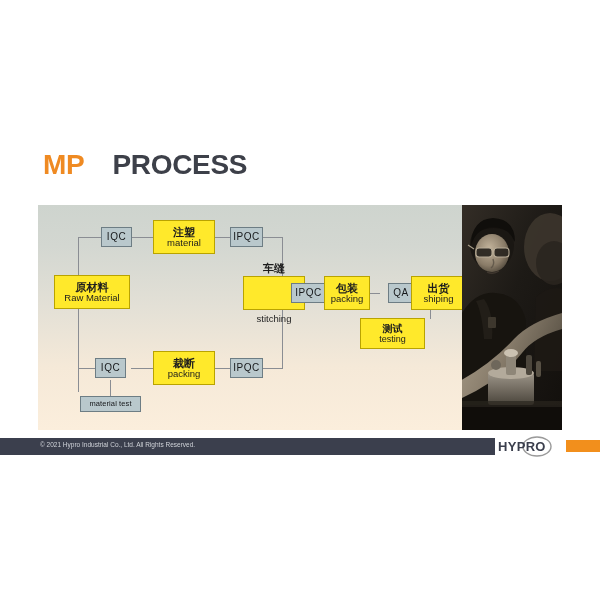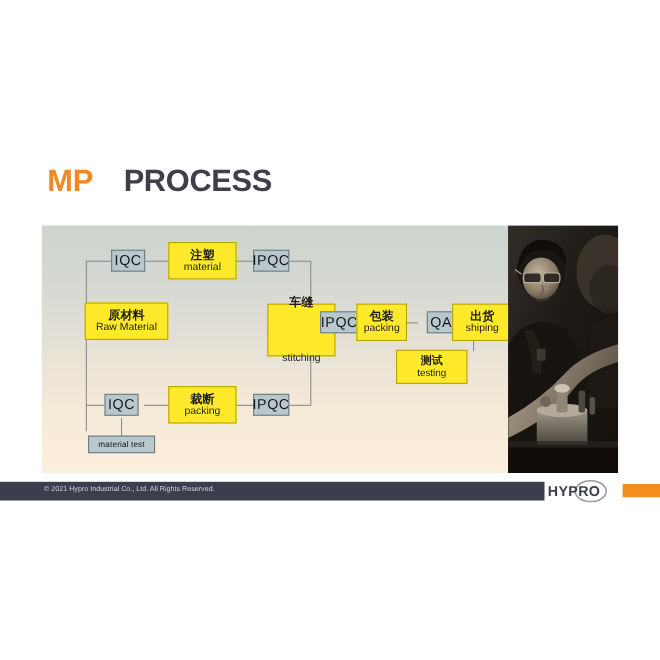--- a/index.html
+++ b/index.html
@@ -56,21 +56,21 @@
   .ymain .en{font-size:9.5px;}
 
   .ysmall{
     background:#ffe92b;border:1px solid #b9a300;color:#1d1d1d;
   }
   .ysmall .cn{font-size:10px;}
   .ysmall .en{font-size:9px;}
 
   .gqc{
     background:#b9c8cc;border:1px solid #6d7d84;
-    color:#16181a;font-size:13px;letter-spacing:0.5px;
+    color:#16181a;font-size:10px;letter-spacing:0.5px;
   }
   .gtest{
     background:#b9c8cc;border:1px solid #6d7d84;
     color:#16181a;font-size:7.5px;letter-spacing:0.1px;
   }
 
   
   #footbar{
     position:absolute;left:0;top:438px;width:495px;height:17px;
     background:#3b3f4d;
@@ -119,21 +119,21 @@
     <div class="ln lnh" style="left:244px;top:88px;width:12px;"></div>
 
     <div class="ln lnh" style="left:216px;top:88px;width:14px;"></div>
     <div class="ln lnh" style="left:288px;top:88px;width:14px;"></div>
     <div class="ln lnh" style="left:330px;top:88px;width:12px;"></div>
     <div class="ln lnh" style="left:386px;top:88px;width:22px;"></div>
     <div class="ln lnh" style="left:432px;top:88px;width:14px;"></div>
 
     <div class="ln lnv" style="left:392px;top:88px;height:26px;"></div>
 
-    <div class="node ymain" style="left:16px;top:70px;width:76px;height:34px;margin-left:23px;">
+    <div class="node ymain" style="left:16px;top:70px;width:76px;height:34px;">
       <span class="cn">原材料</span>
       <span class="en">Raw Material</span>
     </div>
 
     <div class="node gqc" style="left:63px;top:22px;width:31px;height:20px;">
       <span class="en">IQC</span>
     </div>
 
     <div class="node ymain" style="left:115px;top:15px;width:62px;height:34px;">
       <span class="cn">注塑</span>
@@ -154,21 +154,21 @@
 
     <div class="node ymain" style="left:115px;top:146px;width:62px;height:34px;">
       <span class="cn">裁断</span>
       <span class="en">packing</span>
     </div>
 
     <div class="node gqc" style="left:192px;top:153px;width:33px;height:20px;">
       <span class="en">IPQC</span>
     </div>
 
-    <div class="node ymain" style="left:205px;top:71px;width:62px;height:48px;gap:40px;">
+    <div class="node ymain" style="left:205px;top:71px;width:62px;height:34px;gap:40px;">
       <span class="cn">车缝</span>
       <span class="en">stitching</span>
     </div>
 
     <div class="node gqc" style="left:253px;top:78px;width:35px;height:20px;">
       <span class="en">IPQC</span>
     </div>
 
     <div class="node ymain" style="left:286px;top:71px;width:46px;height:34px;">
       <span class="cn">包装</span>

